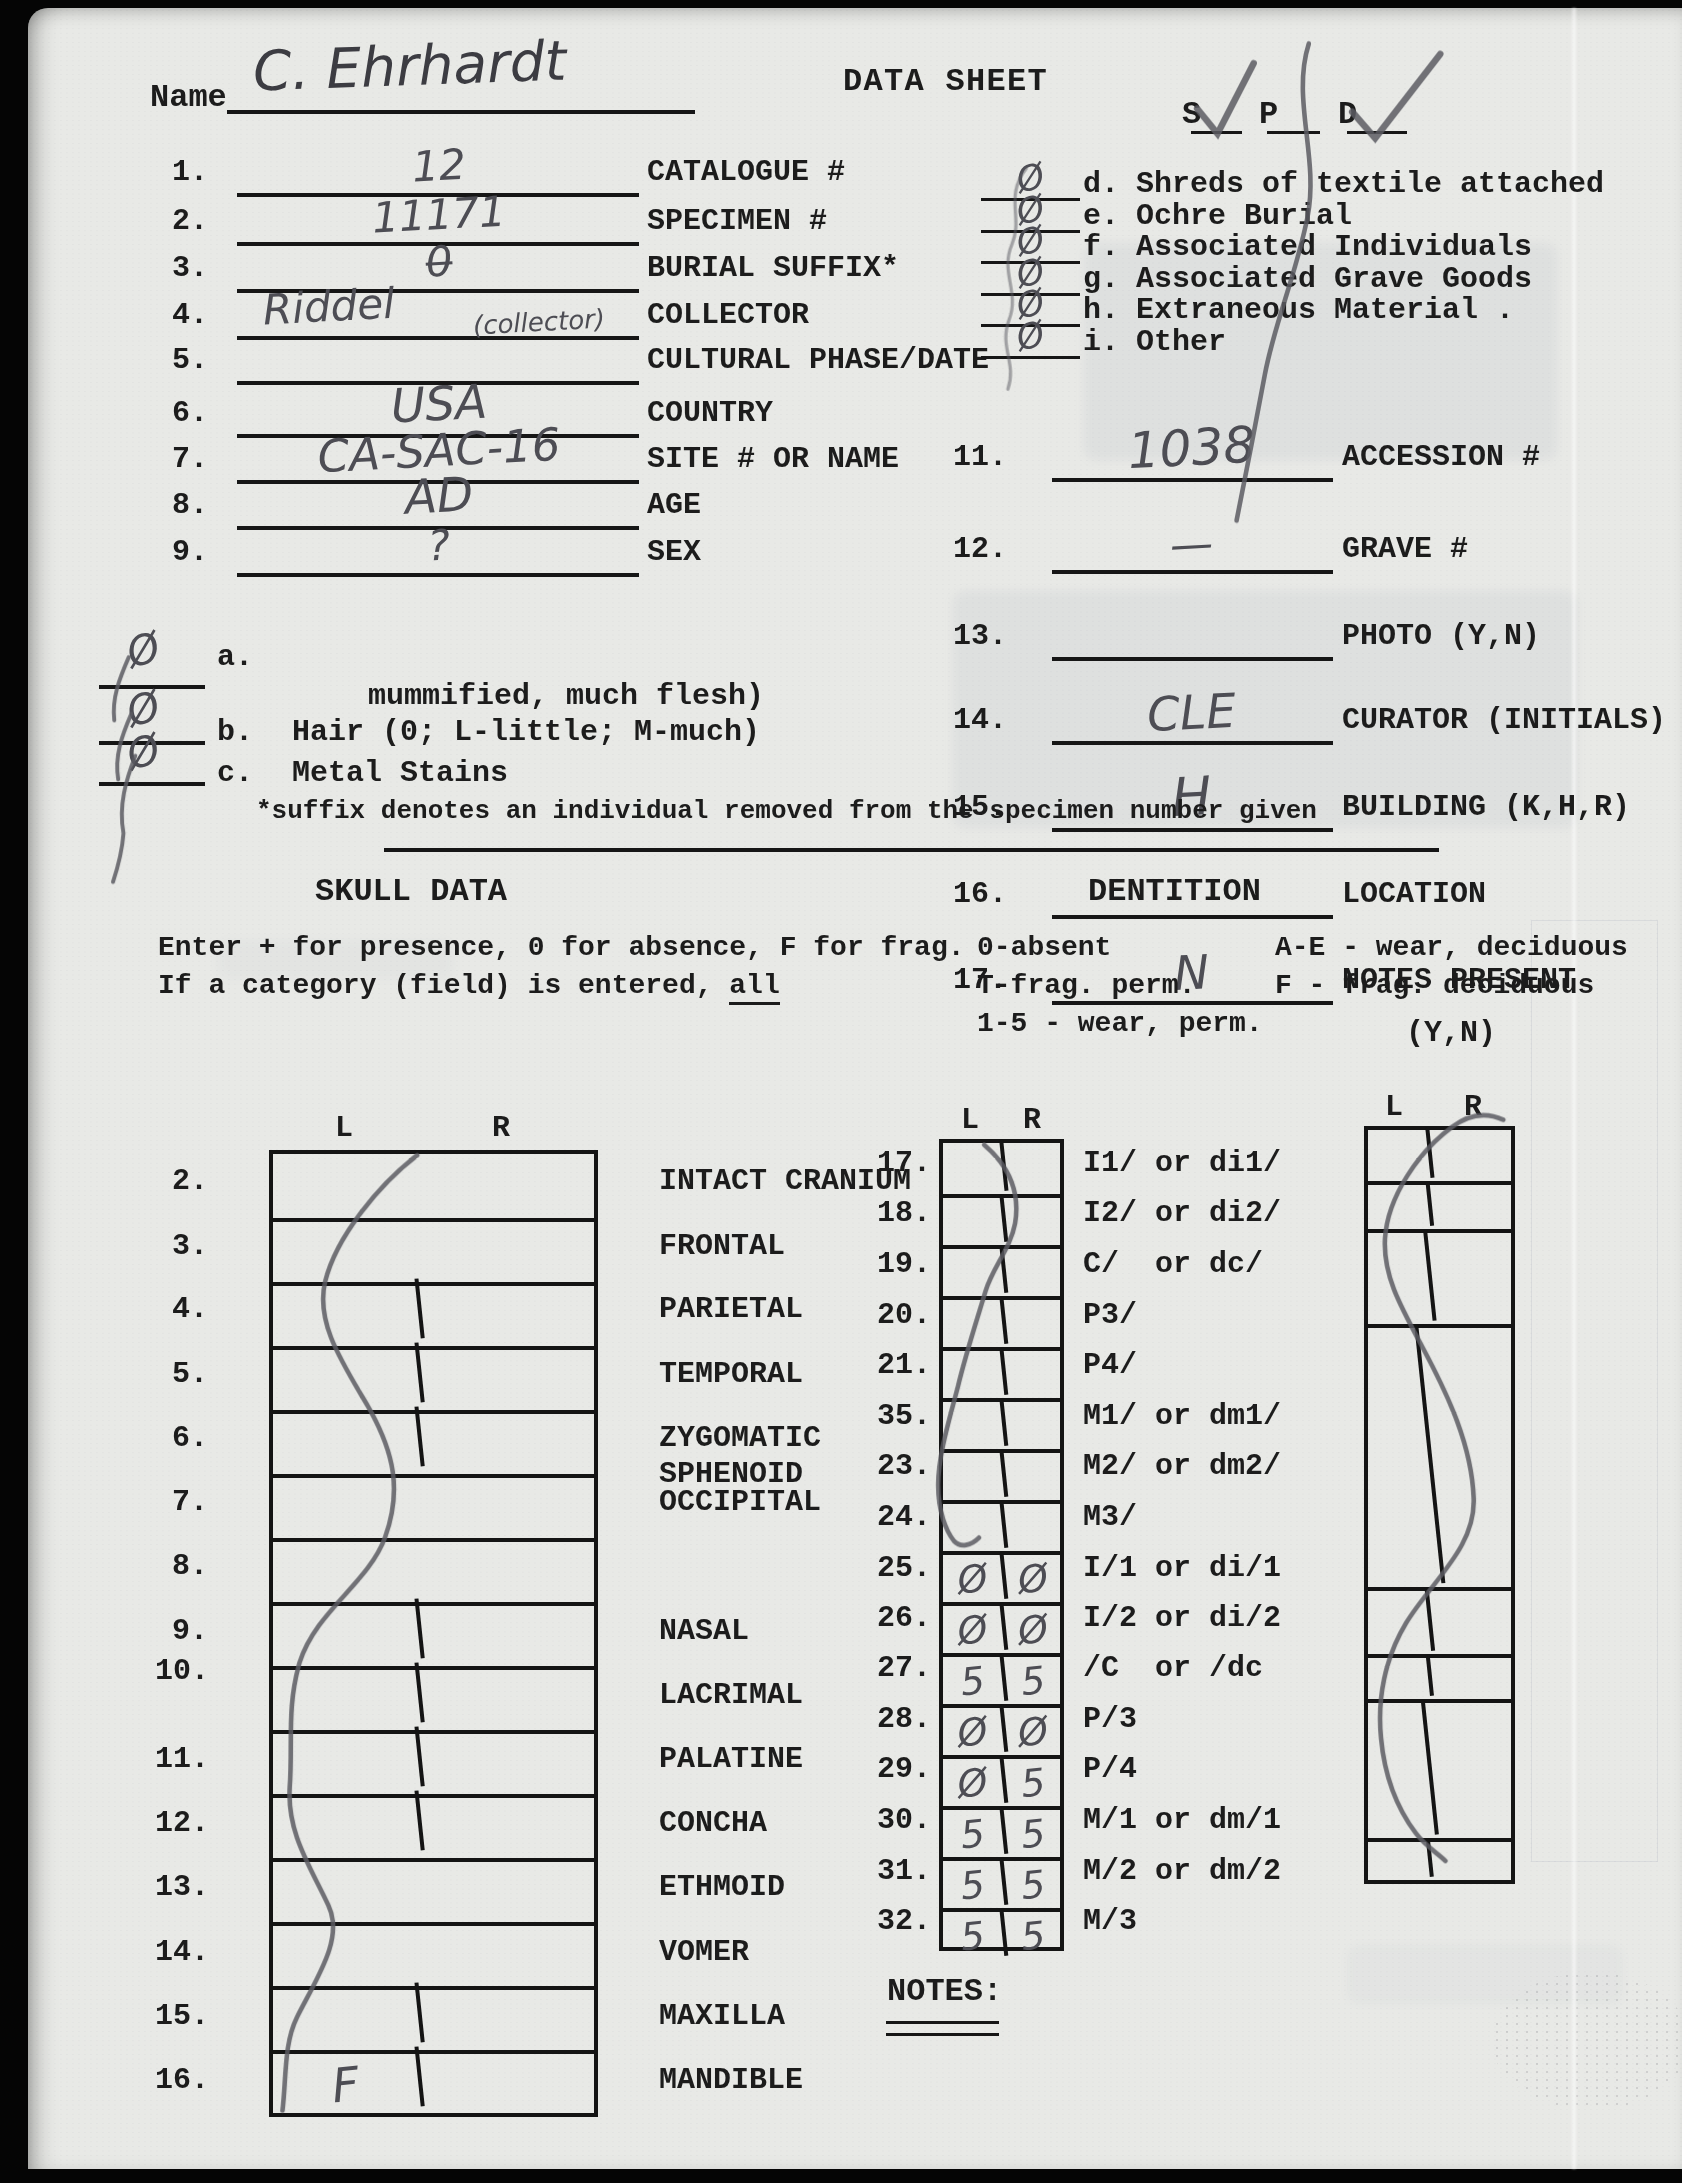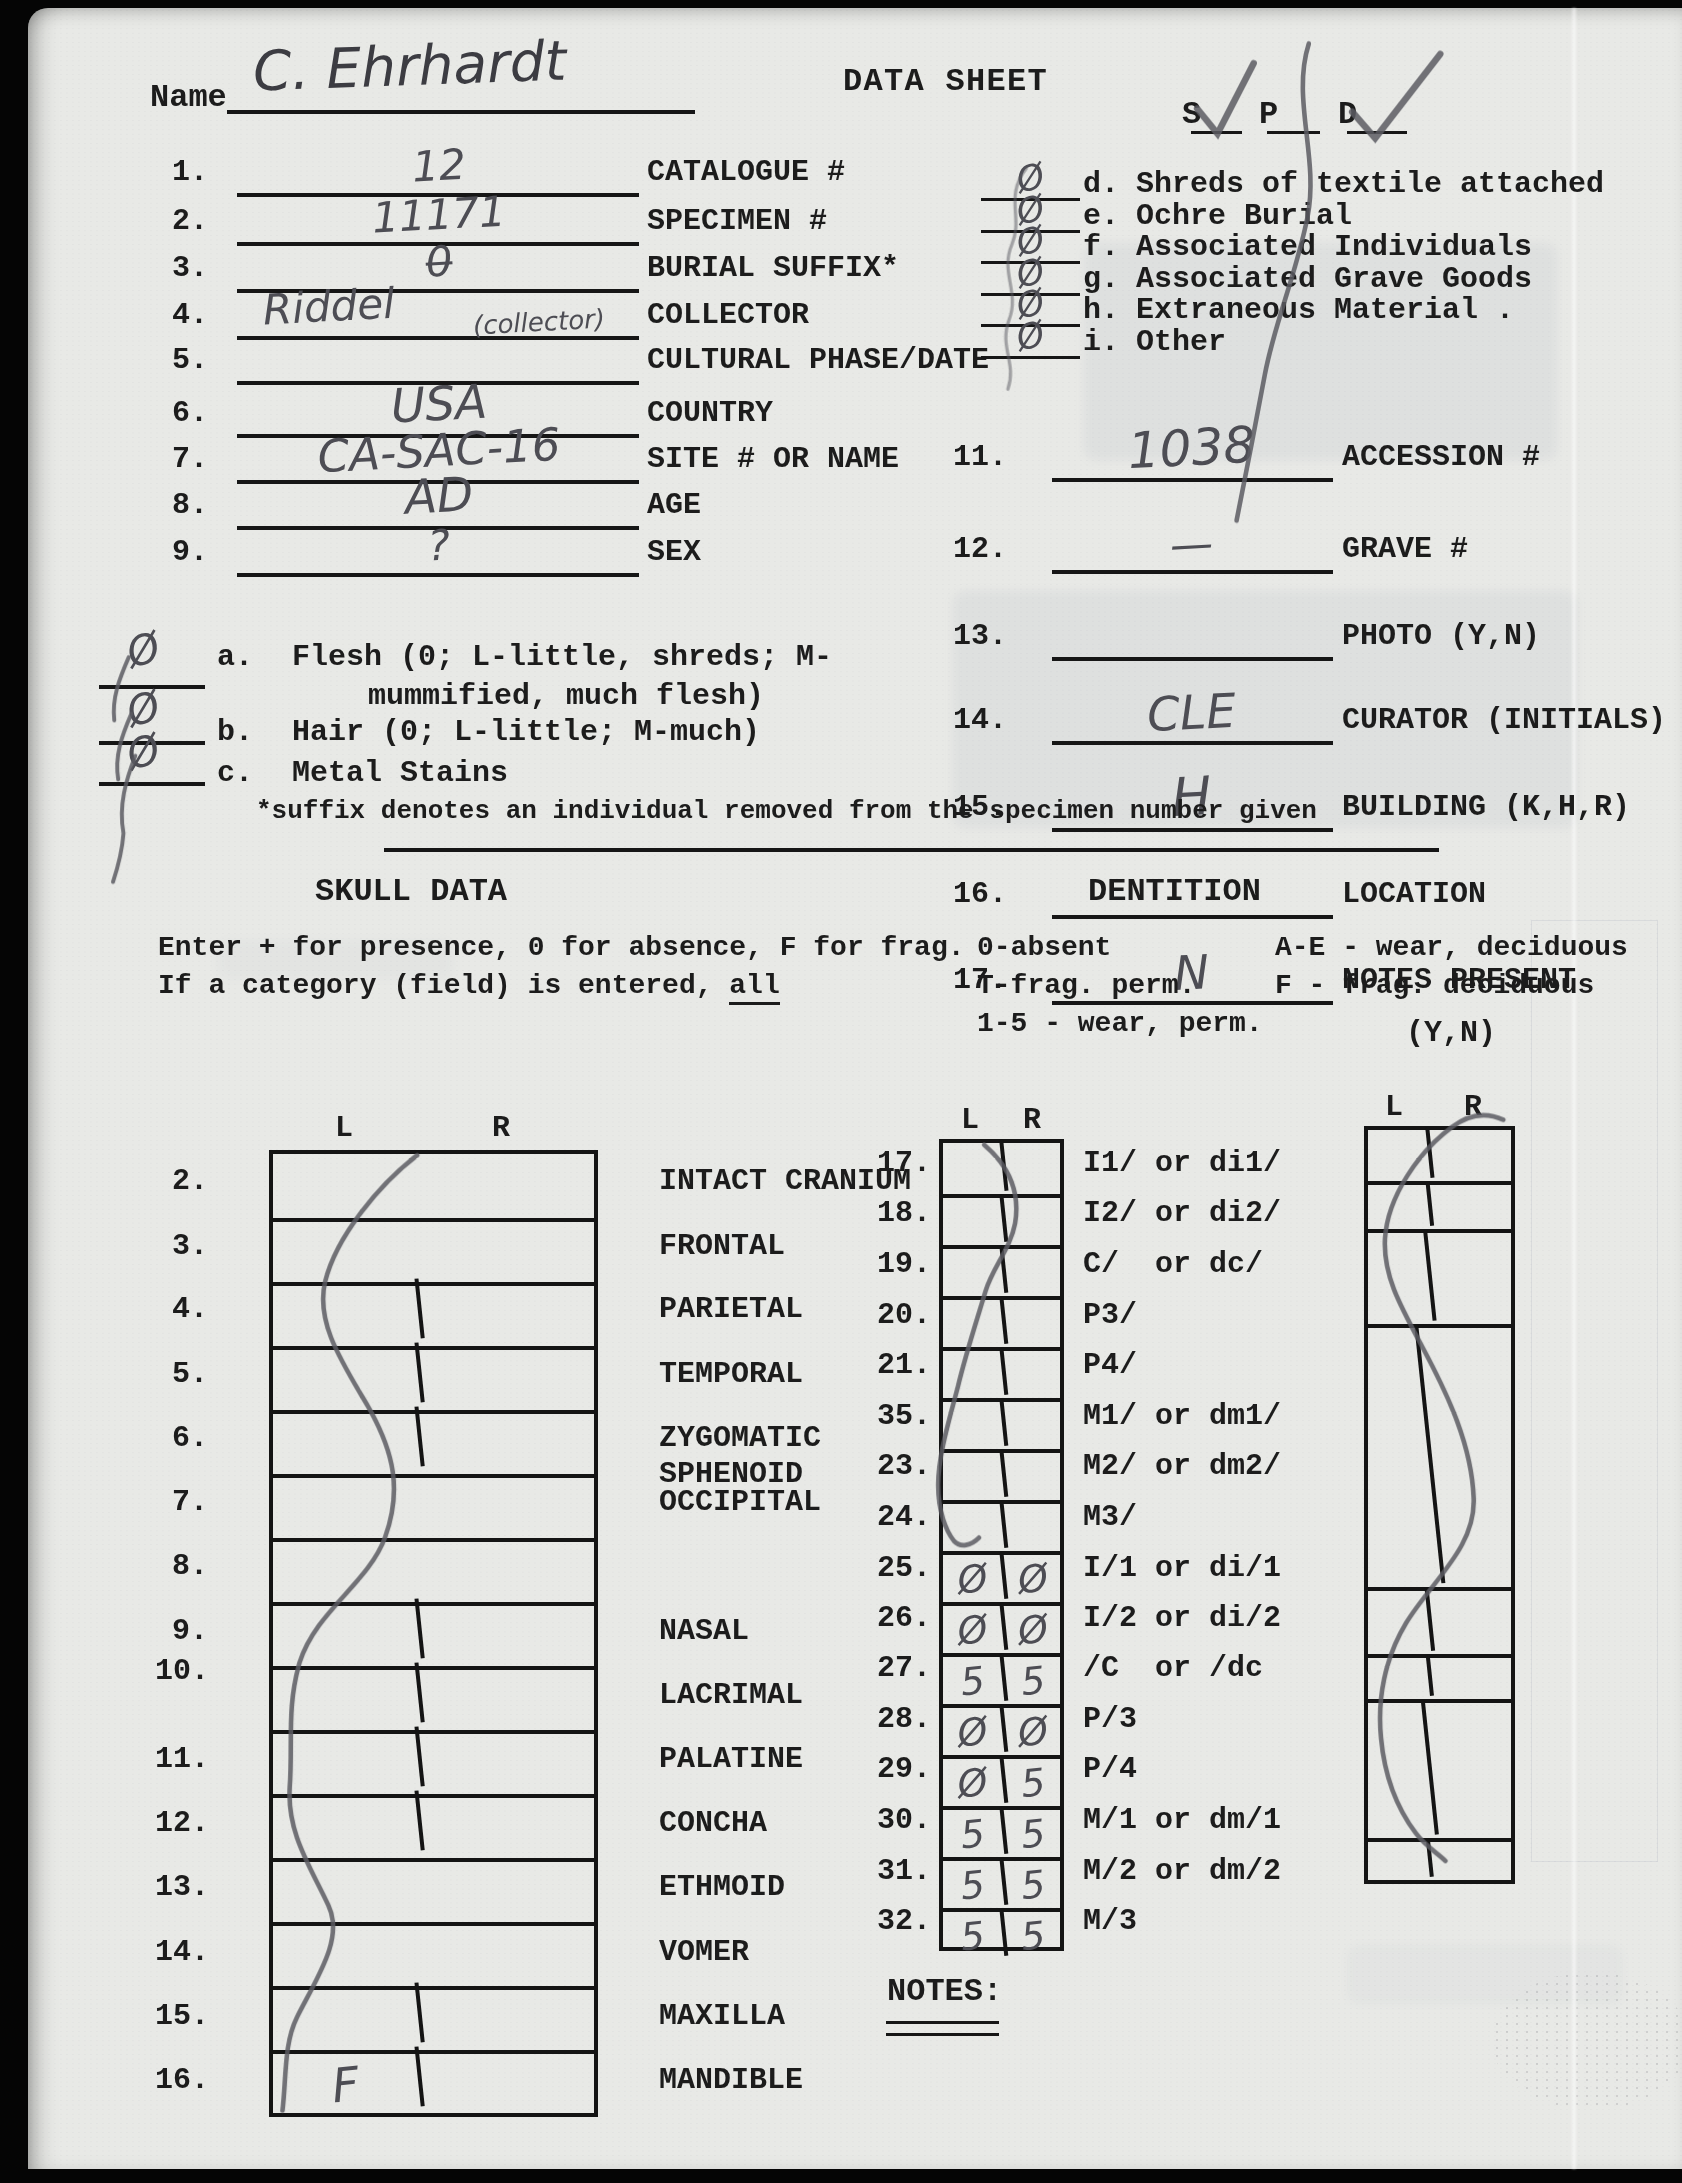--- a/index.html
+++ b/index.html
@@ -226,21 +226,20 @@
   </div>
   <div class="rrow" style="top:959px;">
     <div class="tw num">17.</div>
     <div class="fline ln"></div>
     <div class="hand val" style="font-size:47px;">N</div>
     <div class="tw lab">NOTES PRESENT</div>
   </div>
   <div class="tw" style="left:1406px;top:1017px;">(Y,N)</div>
 
   <div class="tw" style="left:217px;top:641px;">a.</div>
-  <div class="tw" style="left:292px;top:641px;">Flesh (0; L-little, shreds; M-</div>
   <div class="tw" style="left:368px;top:680px;">mummified, much flesh)</div>
   <div class="asc-line" style="top:647px;height:38px;"></div>
   <div class="hand asc-val" style="top:626px;">Ø</div>
   <div class="tw" style="left:217px;top:716px;">b.</div>
   <div class="tw" style="left:292px;top:716px;text-align:center;">Hair (0; L-little; M-much)</div>
   <div class="asc-line" style="top:703px;height:38px;"></div>
   <div class="hand asc-val" style="top:685px;">Ø</div>
   <div class="tw" style="left:217px;top:757px;">c.</div>
   <div class="tw" style="left:292px;top:757px;">Metal Stains</div>
   <div class="asc-line" style="top:744px;height:38px;"></div>

